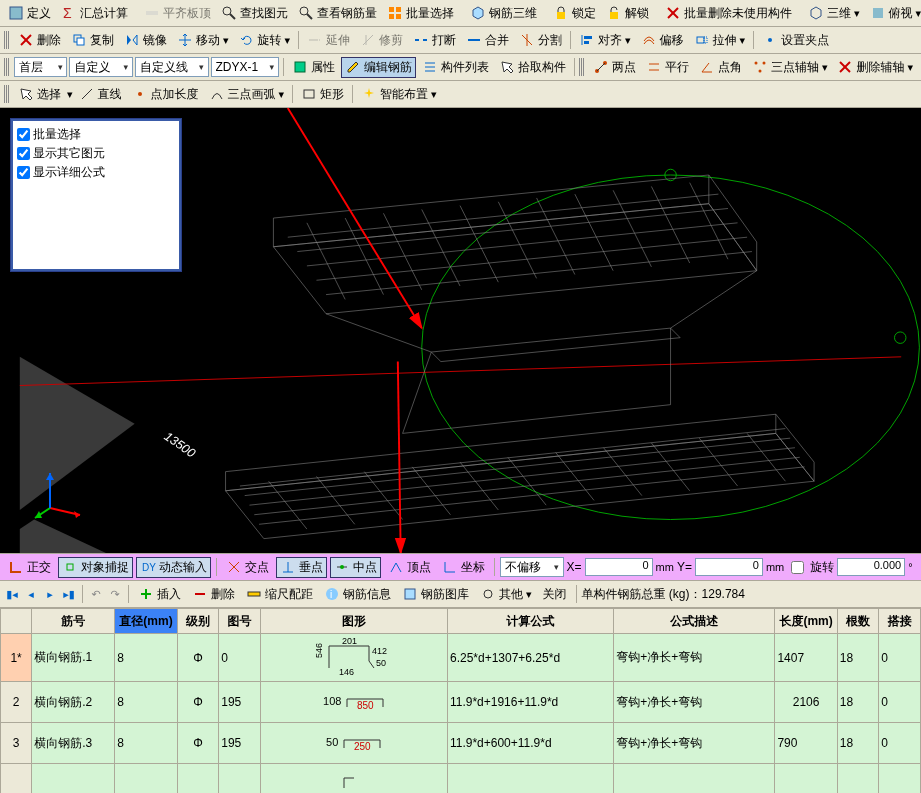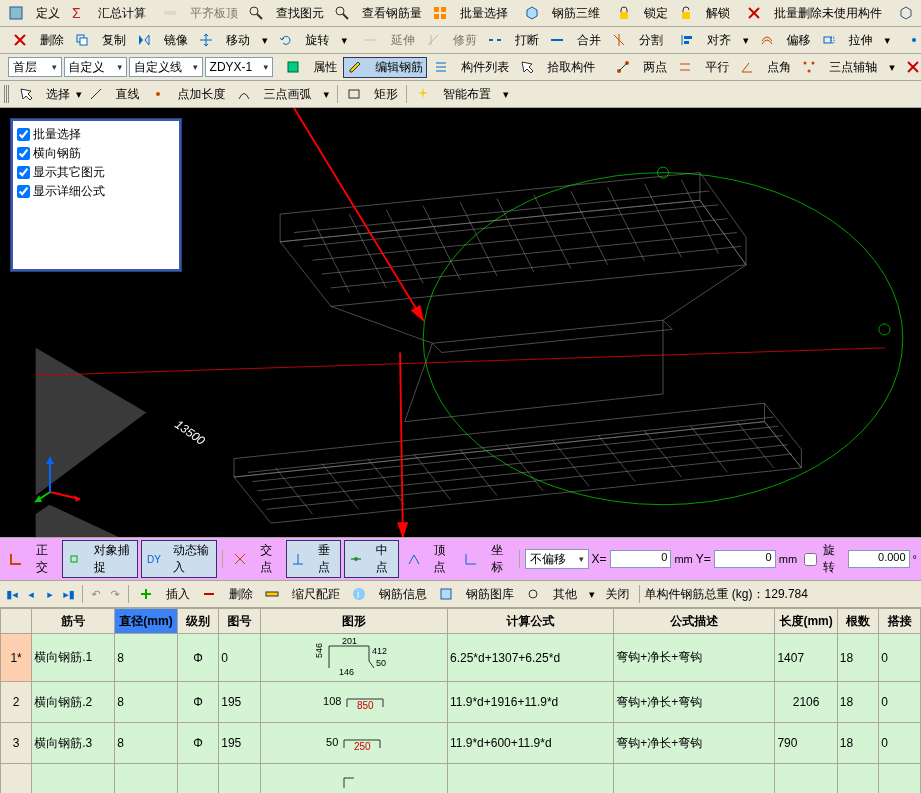--- a/index.html
+++ b/index.html
@@ -1,18 +1,18 @@
 <!DOCTYPE html>
 <html><head>
 <meta charset="utf-8">
 <style>
 html,body{margin:0;padding:0;font-family:"Microsoft YaHei",SimSun,sans-serif;font-size:12px;background:#ece9d8;color:#000;overflow:hidden}
 .app{width:921px;height:793px;position:relative;background:#ece9d8;display:flex;flex-direction:column}
 .toolbar{display:flex;align-items:center;gap:2px;padding:2px 4px;background:#ece9d8;border-bottom:1px solid #aca899;flex-wrap:nowrap;min-height:22px;white-space:nowrap}
-.tool-btn{display:inline-flex;align-items:center;gap:12px;padding:1px 3px;cursor:pointer;border:1px solid transparent}
+.tool-btn{display:inline-flex;align-items:center;gap:3px;padding:1px 3px;cursor:pointer;border:1px solid transparent}
 .tool-btn.active{background:#cde;border:1px solid #336}
 .tool-btn.highlight{background:#b8d4ec;border:1px solid #336}
 .sep{width:1px;height:18px;background:#aca899;margin:0 2px}
 .grip{width:6px;height:18px;background:repeating-linear-gradient(90deg,#888 0,#888 1px,transparent 1px,transparent 2px);margin-right:2px}
 .ico{width:16px;height:16px;display:inline-block;flex:0 0 16px}
 .dd{display:inline-flex;align-items:center;border:1px solid #7f9db9;background:#fff;height:18px;padding:0 2px}
 .dd input{border:none;outline:none;font-size:12px;width:60px;background:transparent}
 .dd .arrow{font-size:9px;color:#333;padding:0 2px}
 .viewport{flex:1;background:#000;position:relative;overflow:hidden}
 .panel{position:absolute;top:10px;left:10px;width:170px;border:1px solid #2a3f8a;background:#fff}
@@ -445,24 +445,20 @@
         </defs>
   <line x1="280" y1="0" x2="420" y2="230" stroke="red" stroke-width="2" marker-end="url(#ah)"></line>
   <line x1="395" y1="265" x2="398" y2="465" stroke="red" stroke-width="2" marker-end="url(#ah)"></line>
  </svg>
 
  <div class="panel">
   <div class="panel-body">
    <label class="chk">
             <input type="checkbox" checked="" style="">
             <span>批量选择</span>
-          </label>
-   <label class="chk">
-            <input type="checkbox" checked="" style="">
-            <span>横向钢筋</span>
           </label>
    <label class="chk">
             <input type="checkbox" checked="" style="">
             <span>显示其它图元</span>
           </label>
    <label class="chk">
             <input type="checkbox" checked="" style="">
             <span>显示详细公式</span>
           </label>
   </div>

